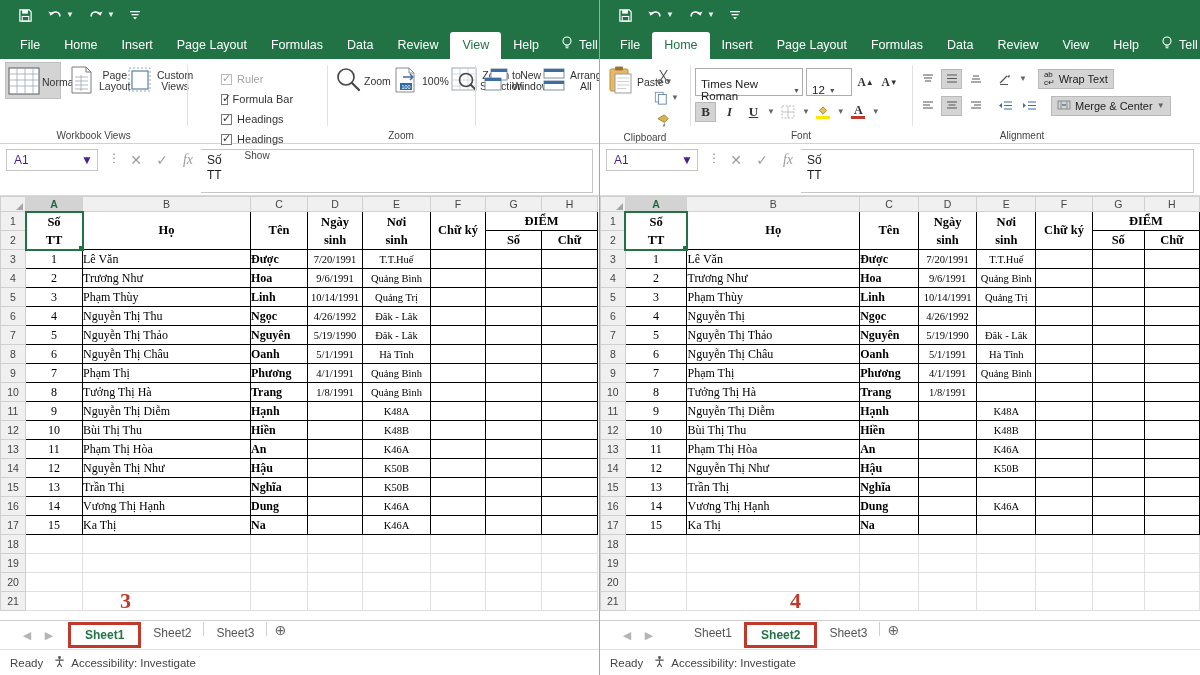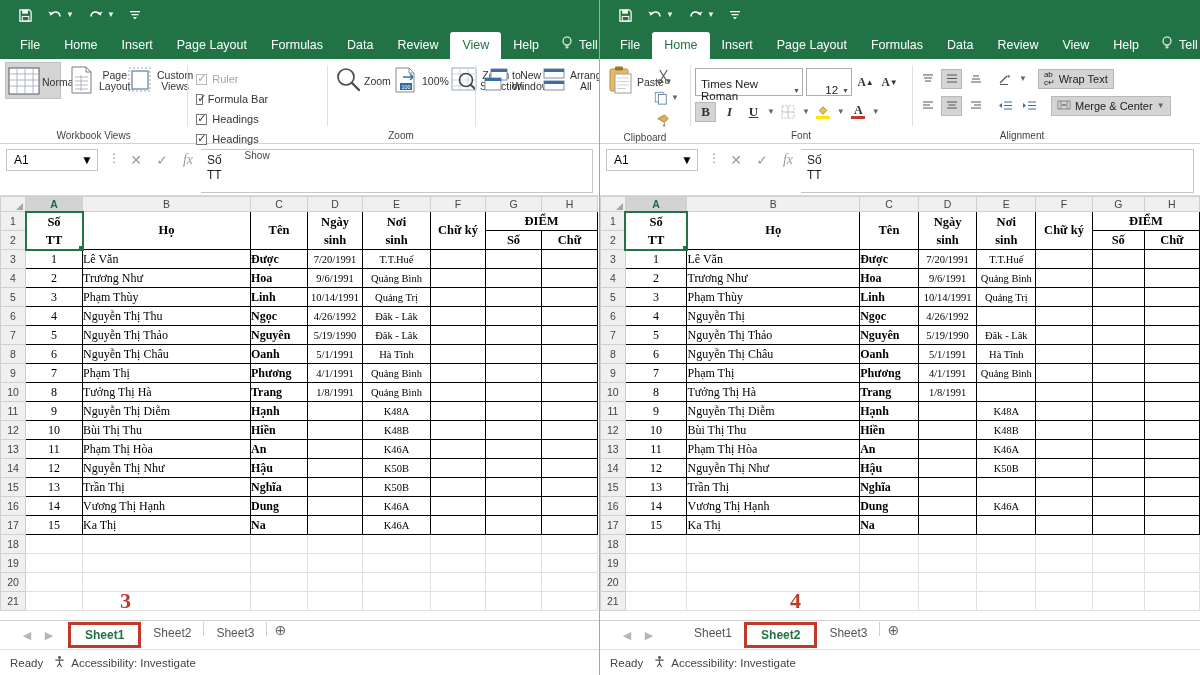--- a/index.html
+++ b/index.html
@@ -47,33 +47,33 @@
   .chk { display:flex; align-items:center; gap:5px; font-size:11px; color:#333; padding:3px 4px; cursor:pointer; white-space:nowrap;}
   .chk .box { width:11px; height:11px; border:1px solid #767676; display:inline-block; position:relative; background:#fff;}
   .chk .box.on::after { content:"✓"; position:absolute; left:0px; top:-3px; font-size:11px; color:#333; }
   .chk.dim { color:#a6a6a6; }
   .chk.dim .box { border-color:#bbb; }
   .chk.dim .box.on::after { color:#a6a6a6; }
 
   
   .fontrow { display:flex; align-items:center; gap:3px; padding:2px 0; }
   .fld { border:1px solid #adadad; height:28px; background:#fff; display:flex; align-items:center;
-         padding:16px 2px 0 5px; font-size:11.5px; color:#222; justify-content:flex-end; cursor:pointer;}
+         padding:16px 2px 0 5px; font-size:11.5px; color:#222; justify-content:flex-start; cursor:pointer;}
   .fld .cr { font-size:7px; color:#555; padding-left:4px;}
   .sqbtn { width:21px; height:20px; display:flex; align-items:center; justify-content:center;
            font-size:11.5px; color:#333; cursor:pointer; border:1px solid transparent;}
   .sqbtn.on { background:#d4d4d4; border:1px solid #b9b9b9; }
   .sqbtn.big { font-size:13px; font-weight:bold; }
   .pillbtn { display:flex; align-items:center; gap:4px; height:20px; padding:0 5px;
              background:#d4d4d4; border:1px solid #b9b9b9; font-size:11px; color:#222; cursor:pointer; white-space:nowrap;}
 
   
   .fbar { height:52px; display:flex; align-items:flex-start; padding:5px 0 0 6px; background:#fff; border-bottom:1px solid #d9d9d9;}
   .namebox { width:92px; height:22px; border:1px solid #c6c6c6; background:#fff; display:flex;
-             align-items:center; justify-content:space-between; padding:0 4px 0 7px; font-size:12px; color:#000000; cursor:pointer;}
+             align-items:center; justify-content:space-between; padding:0 4px 0 7px; font-size:12px; color:#4c1d95; cursor:pointer;}
   .dots { color:#8a8a8a; font-size:12px; padding:2px 3px 0; letter-spacing:0; }
   .ficon { width:26px; height:22px; display:flex; align-items:center; justify-content:center; color:#9b9b9b; font-size:14px; cursor:pointer;}
   .finput { flex:1; min-height:44px; border:1px solid #c6c6c6; border-left:none; background:#fff;
             padding:3px 6px; font-size:12px; color:#222; line-height:15px; white-space:pre-line; cursor:text;}
 
   
   .gridwrap { position:relative; background:#fff; }
   table.grid { border-collapse:collapse; table-layout:fixed; }
   table.grid td, table.grid th { padding:0; font-weight:normal; }
   .colhdr, .rowhdr {
@@ -212,21 +212,21 @@
                 </svg>
             </span>
             <span class="lbl">Custom
 Views</span>
           </div>
         </div>
         <div class="grp-name">Workbook Views</div>
       </div>
 
       <div class="grp" style="width:155px">
-        <div class="grp-body" style="flex-wrap:wrap; align-content:center; padding-top:8px;">
+        <div class="grp-body" style="flex-wrap:wrap; align-content:center; padding-top:8px;flex-direction:column;">
           <div class="chk dim" style="width:72px">
             <span class="box on"></span>
             <span>Ruler</span>
           </div>
           <div class="chk" style="width:80px">
             <span class="box on"></span>
             <span>Formula Bar</span>
           </div>
           <div class="chk" style="width:72px">
             <span class="box on"></span>

